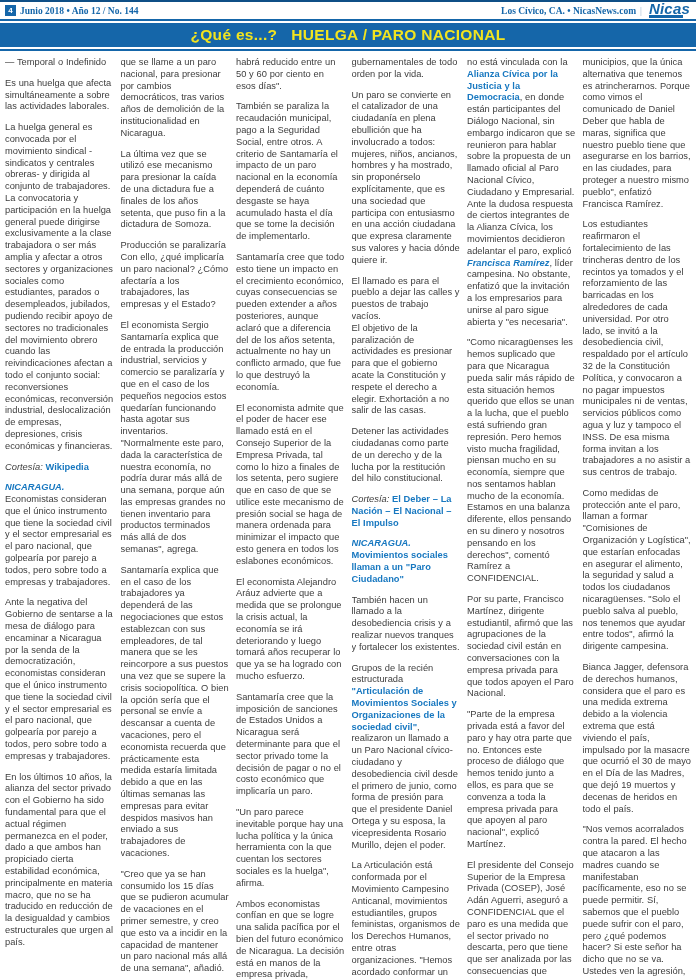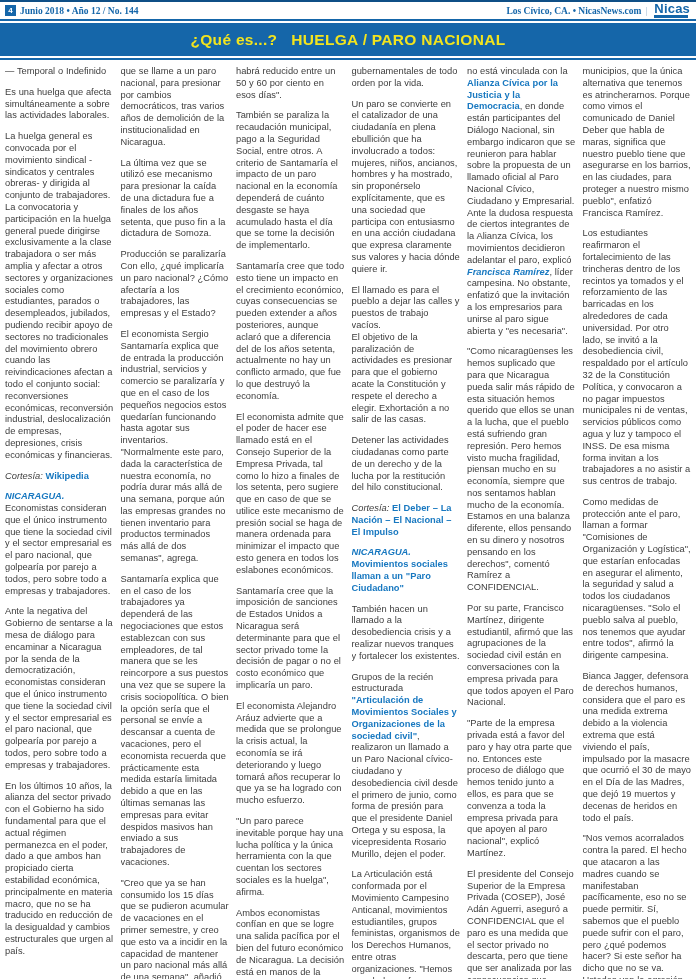--- a/index.html
+++ b/index.html
@@ -19,29 +19,29 @@
     font-family:"Liberation Serif", serif; font-weight:bold;
     color:#1566a9; font-size:9.5px; white-space:nowrap;
   }
   .page-badge {
     width:11px; height:11px; background:#1566a9; color:#fff;
     font-family:"Liberation Sans", sans-serif; font-size:8px; font-weight:bold;
     display:flex; align-items:center; justify-content:center;
   }
   .logo-wrap { display:flex; flex-direction:column; align-items:flex-start; margin-left:3px; }
   .nicas-logo {
-    font-family:"Liberation Sans", sans-serif; font-weight:bold;
-    font-size:13px; color:#1566a9; letter-spacing:0.2px; line-height:10px;
+    font-family:"Liberation Sans", sans-serif; font-style:italic; font-weight:bold;
+    font-size:15px; color:#1566a9; letter-spacing:0.2px; line-height:10px;
   }
   .logo-bar { width:34px; height:3px; background:#1566a9; margin-top:1px; }
   .mast-divider { color:#9ab6cf; font-weight:normal; }
   .mast-rule { height:2px; background:#1566a9; margin:0; }
   
   .title-bar {
-    margin-top:2px; background:#1566a9; height:33px;
+    margin-top:2px; background:#1566a9; height:24px;
     display:flex; align-items:center; justify-content:center; gap:14px;
   }
   .title-prefix, .title-main {
     color:#f2e41e; font-weight:bold; font-size:15.5px; letter-spacing:0.3px;
     font-family:"Liberation Sans", sans-serif;
   }
   .title-rule { height:2px; background:#1566a9; margin-top:2px; }
   
   .columns {
     display:flex; gap:7px; padding:6px 5px 4px 5px;
@@ -105,22 +105,22 @@
       <p class="blk"><span class="seg-n">Producción se paralizaría<br>Con ello, ¿qué implicaría un paro nacional? ¿Cómo afectaría a los trabajadores, las empresas y el Estado?</span></p>
       <p class="blk"><span class="seg-n">El economista Sergio Santamaría explica que de entrada la producción industrial, servicios y comercio se paralizaría y que en el caso de los pequeños negocios estos quedarían funcionando hasta agotar sus inventarios. "Normalmente este paro, dada la característica de nuestra economía, no podría durar más allá de una semana, porque aún las empresas grandes no tienen inventario para productos terminados más allá de dos semanas", agrega.</span></p>
       <p class="blk"><span class="seg-n">Santamaría explica que en el caso de los trabajadores ya dependerá de las negociaciones que estos establezcan con sus empleadores, de tal manera que se les reincorpore a sus puestos una vez que se supere la crisis sociopolítica. O bien la opción sería que el personal se envíe a descansar a cuenta de vacaciones, pero el economista recuerda que prácticamente esta medida estaría limitada debido a que en las últimas semanas las empresas para evitar despidos masivos han enviado a sus trabajadores de vacaciones.</span></p>
       <p class="blk"><span class="seg-n">"Creo que ya se han consumido los 15 días que se pudieron acumular de vacaciones en el primer semestre, y creo que esto va a incidir en la capacidad de mantener un paro nacional más allá de una semana", añadió.</span></p>
     </div>
     <div class="col">
       <p class="blk"><span class="seg-n">habrá reducido entre un 50 y 60 por ciento en esos días".</span></p>
       <p class="blk"><span class="seg-n">También se paraliza la recaudación municipal, pago a la Seguridad Social, entre otros. A criterio de Santamaría el impacto de un paro nacional en la economía dependerá de cuánto desgaste se haya acumulado hasta el día que se tome la decisión de implementarlo.</span></p>
       <p class="blk"><span class="seg-n">Santamaría cree que todo esto tiene un impacto en el crecimiento económico, cuyas consecuencias se pueden extender a años posteriores, aunque aclaró que a diferencia del de los años setenta, actualmente no hay un conflicto armado, que fue lo que destruyó la economía.</span></p>
       <p class="blk"><span class="seg-n">El economista admite que el poder de hacer ese llamado está en el Consejo Superior de la Empresa Privada, tal como lo hizo a finales de los setenta, pero sugiere que en caso de que se utilice este mecanismo de presión social se haga de manera ordenada para minimizar el impacto que esto genera en todos los eslabones económicos.</span></p>
+      <p class="blk"><span class="seg-n">El economista Alejandro Aráuz advierte que a medida que se prolongue la crisis actual, la economía se irá deteriorando y luego tomará años recuperar lo que ya se ha logrado con mucho esfuerzo.</span></p>
       <p class="blk"><span class="seg-n">Santamaría cree que la imposición de sanciones de Estados Unidos a Nicaragua será determinante para que el sector privado tome la decisión de pagar o no el costo económico que implicaría un paro.</span></p>
-      <p class="blk"><span class="seg-n">El economista Alejandro Aráuz advierte que a medida que se prolongue la crisis actual, la economía se irá deteriorando y luego tomará años recuperar lo que ya se ha logrado con mucho esfuerzo.</span></p>
       <p class="blk"><span class="seg-n">"Un paro parece inevitable porque hay una lucha política y la única herramienta con la que cuentan los sectores sociales es la huelga", afirma.</span></p>
       <p class="blk"><span class="seg-n">Ambos economistas confían en que se logre una salida pacífica por el bien del futuro económico de Nicaragua. La decisión está en manos de la empresa privada, finalizan.</span></p>
     </div>
     <div class="col">
       <p class="blk"><span class="seg-n">gubernamentales de todo orden por la vida.</span></p>
       <p class="blk"><span class="seg-n">Un paro se convierte en el catalizador de una ciudadanía en plena ebullición que ha involucrado a todos: mujeres, niños, ancianos, hombres y ha mostrado, sin proponérselo explícitamente, que es una sociedad que participa con entusiasmo en una acción ciudadana que expresa claramente sus valores y hacia dónde quiere ir.</span></p>
       <p class="blk"><span class="seg-n">El llamado es para el pueblo a dejar las calles y puestos de trabajo vacíos.<br>El objetivo de la paralización de actividades es presionar para que el gobierno acate la Constitución y respete el derecho a elegir. Exhortación a no salir de las casas.</span></p>
       <p class="blk"><span class="seg-n">Detener las actividades ciudadanas como parte de un derecho y de la lucha por la restitución del hilo constitucional.</span></p>
       <p class="blk"><span class="seg-i">Cortesía: </span><span class="seg-b">El Deber – La Nación – El Nacional – El Impulso</span></p>
       <p class="blk"><span class="seg-bi">NICARAGUA.</span><span class="seg-n"><br></span><span class="seg-b">Movimientos sociales llaman a un "Paro Ciudadano"</span></p>

